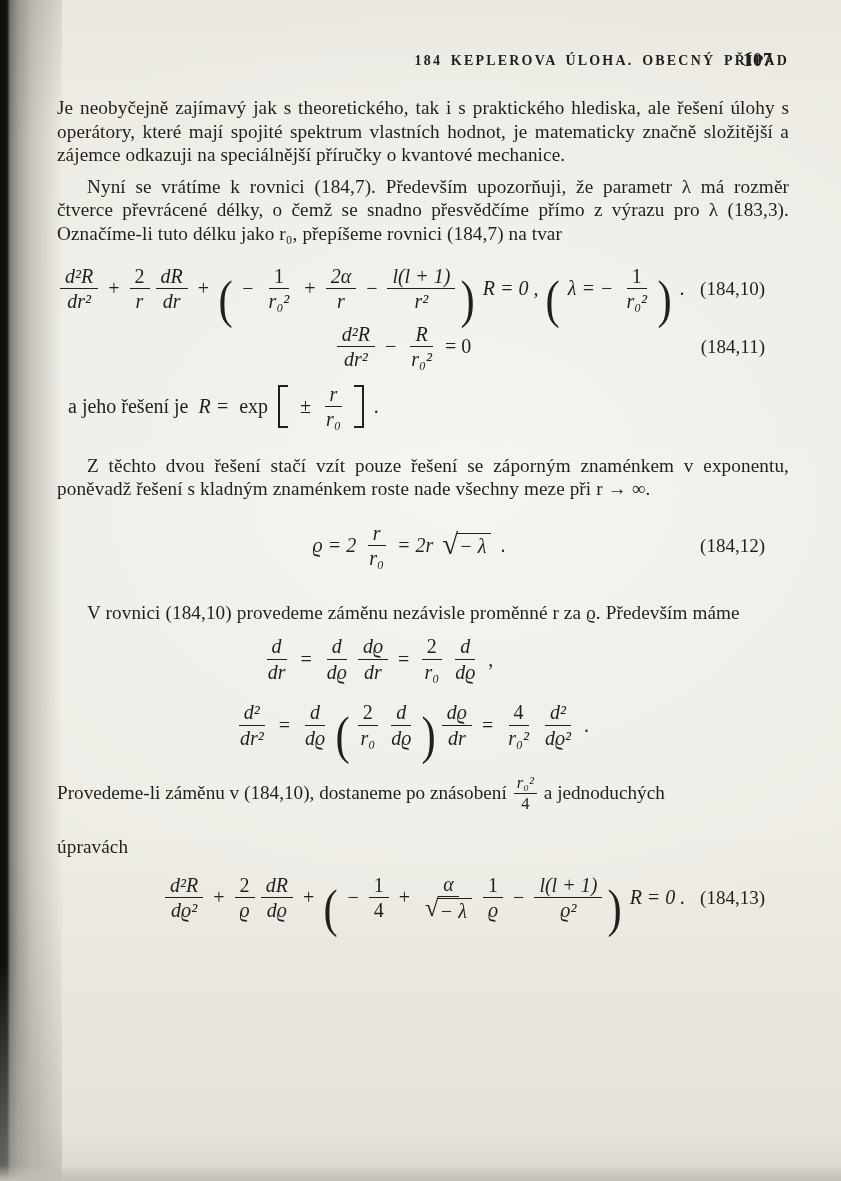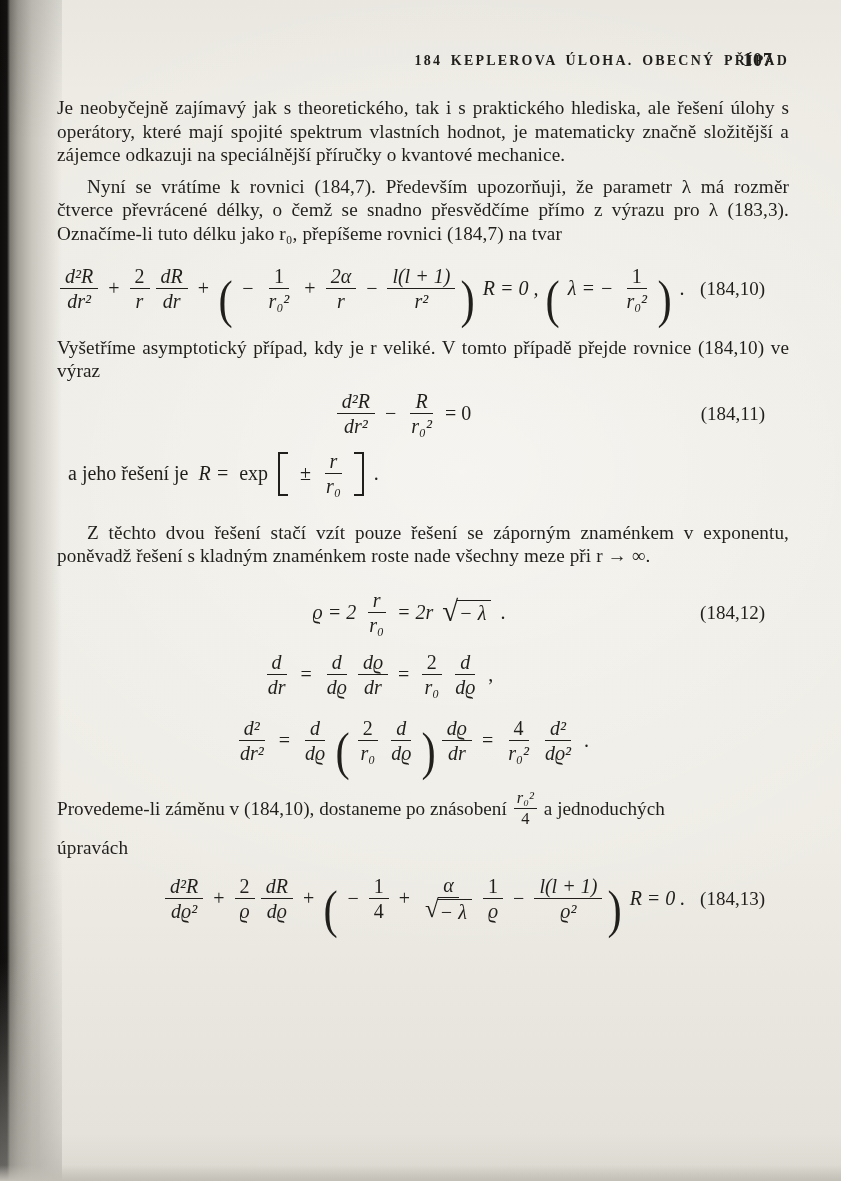--- a/index.html
+++ b/index.html
@@ -106,21 +106,21 @@
   .frac .den .sqrt .rad{font-size:25px;line-height:20px;}
   
   .p7row{
     display:flex;align-items:center;margin-top:16px;min-height:50px;
     font-size:19.2px;
   }
   .p7row .seg{white-space:nowrap;}
   .p7row .frac{font-size:16.5px;margin:0 7px;line-height:1.1;}
   .p7row .frac .num{border-bottom-width:1.3px;padding:0 3px 1px;font-style:italic;}
   .p7row .frac .den{padding:1px 3px 0;}
-  .p7line2{margin-top:2px;}
+  .p7line2{margin-top:17px;}
 </style>
 </head>
 <body>
 
 <div class="page">
   <div class="edge-left"></div>
   <div class="edge-left-fade"></div>
   <div class="edge-bottom"></div>
 
   <div class="content">
@@ -173,21 +173,20 @@
           <span class="frac">
             <span class="num">1</span>
             <span class="den mi">r₀²</span>
           </span>
           <span class="paren">)</span>
           <span class="mtxt rm">.</span>
         </div>
       <span class="tag">(184,10)</span>
     </div>
 
-    <p class="para p3">Vyšetříme asymptotický případ, kdy je r veliké. V tomto případě přejde rovnice (184,10) ve výraz</p>
 
     <div class="eqrow eq-11">
       <div class="eq">
           <span class="frac">
             <span class="num mi">d²R</span>
             <span class="den mi">dr²</span>
           </span>
           <span class="op">−</span>
           <span class="frac">
             <span class="num mi">R</span>
@@ -227,20 +226,21 @@
           <span class="mtxt mi">= 2r</span>
           <span class="sqrt">
             <span class="rad">√</span>
             <span class="bod">− λ</span>
           </span>
           <span class="mtxt rm">.</span>
         </div>
       <span class="tag">(184,12)</span>
     </div>
 
+    <p class="para indent p6">V rovnici (184,10) provedeme záměnu nezávisle proměnné r za ϱ. Především máme</p>
 
     <div class="eqrow eq-d1">
       <div class="eq">
           <span class="frac">
             <span class="num mi">d</span>
             <span class="den mi">dr</span>
           </span>
           <span class="op">=</span>
           <span class="frac">
             <span class="num mi">d</span>

